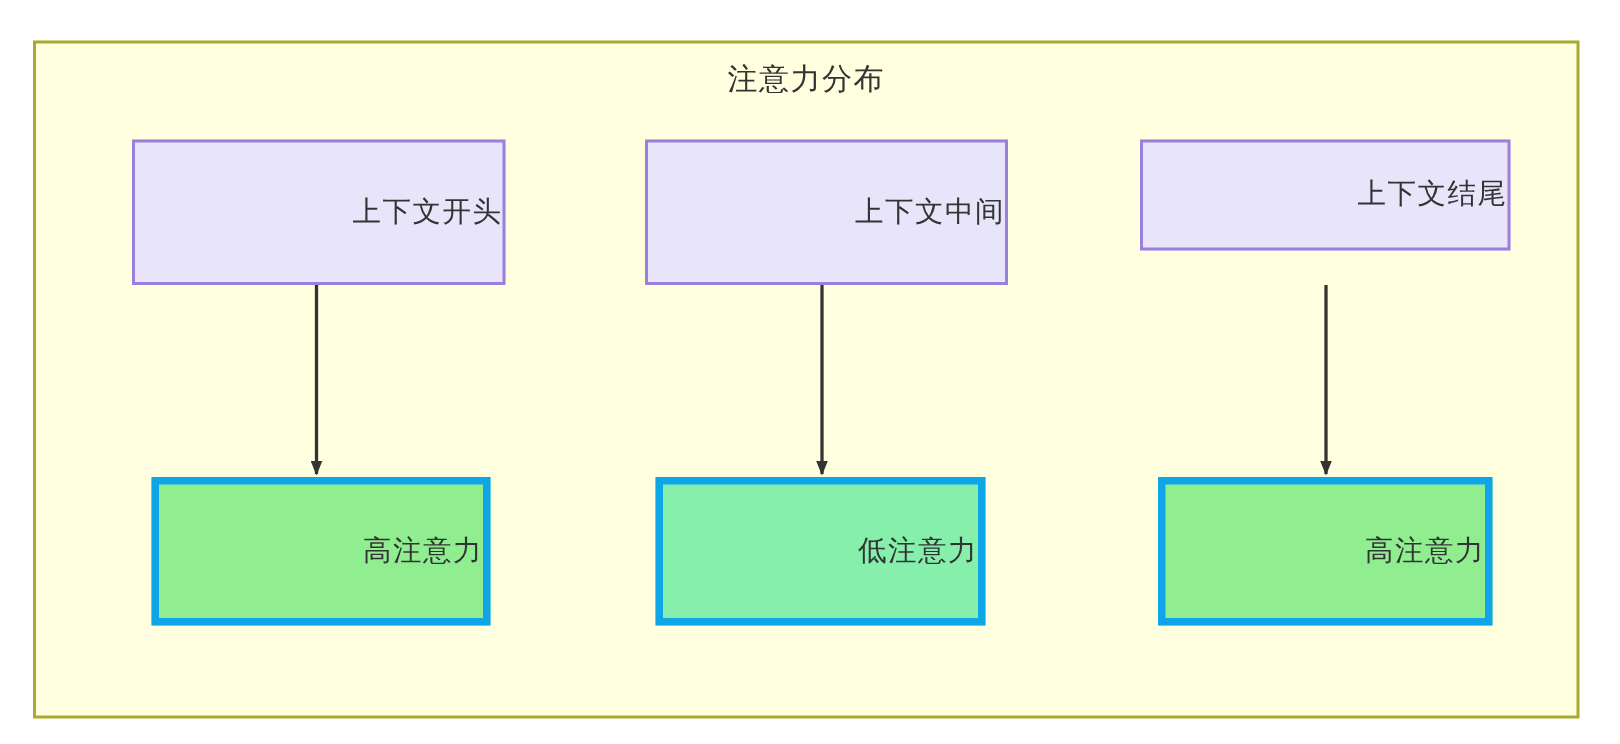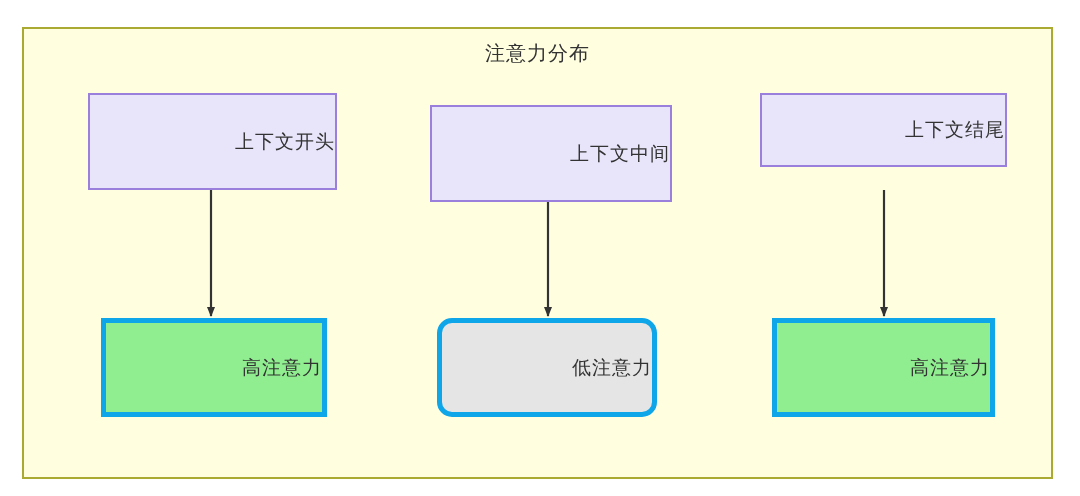--- a/index.html
+++ b/index.html
@@ -65,25 +65,25 @@
   .node-context {
     background: #e8e5fb;
     border: 2px solid #9b7fdc;
   }
 
   .node-attn {
     border: 5px solid #0ea5e9;
   }
 
   .fill-high { background: #90ee90; }
-  .fill-low  { background: #e5e5e5; border-radius: 15px; }
+  .fill-low  { background: #86efac; }
 
   
   #node-ctx-start  { left: 88px;  top: 93px; width: 249px; height: 97px; }
-  #node-ctx-middle { left: 430px; top: 105px; width: 242px; height: 97px; }
+  #node-ctx-middle { left: 430px; top: 93px; width: 242px; height: 97px; }
   #node-ctx-end    { left: 760px; top: 93px; width: 247px; height: 74px; }
 
   
   #node-attn-start  { left: 101px; top: 318px; width: 226px; height: 99px; }
   #node-attn-middle { left: 437px; top: 318px; width: 220px; height: 99px; }
   #node-attn-end    { left: 772px; top: 318px; width: 223px; height: 99px; }
 
   
   .edges {
     position: absolute;

